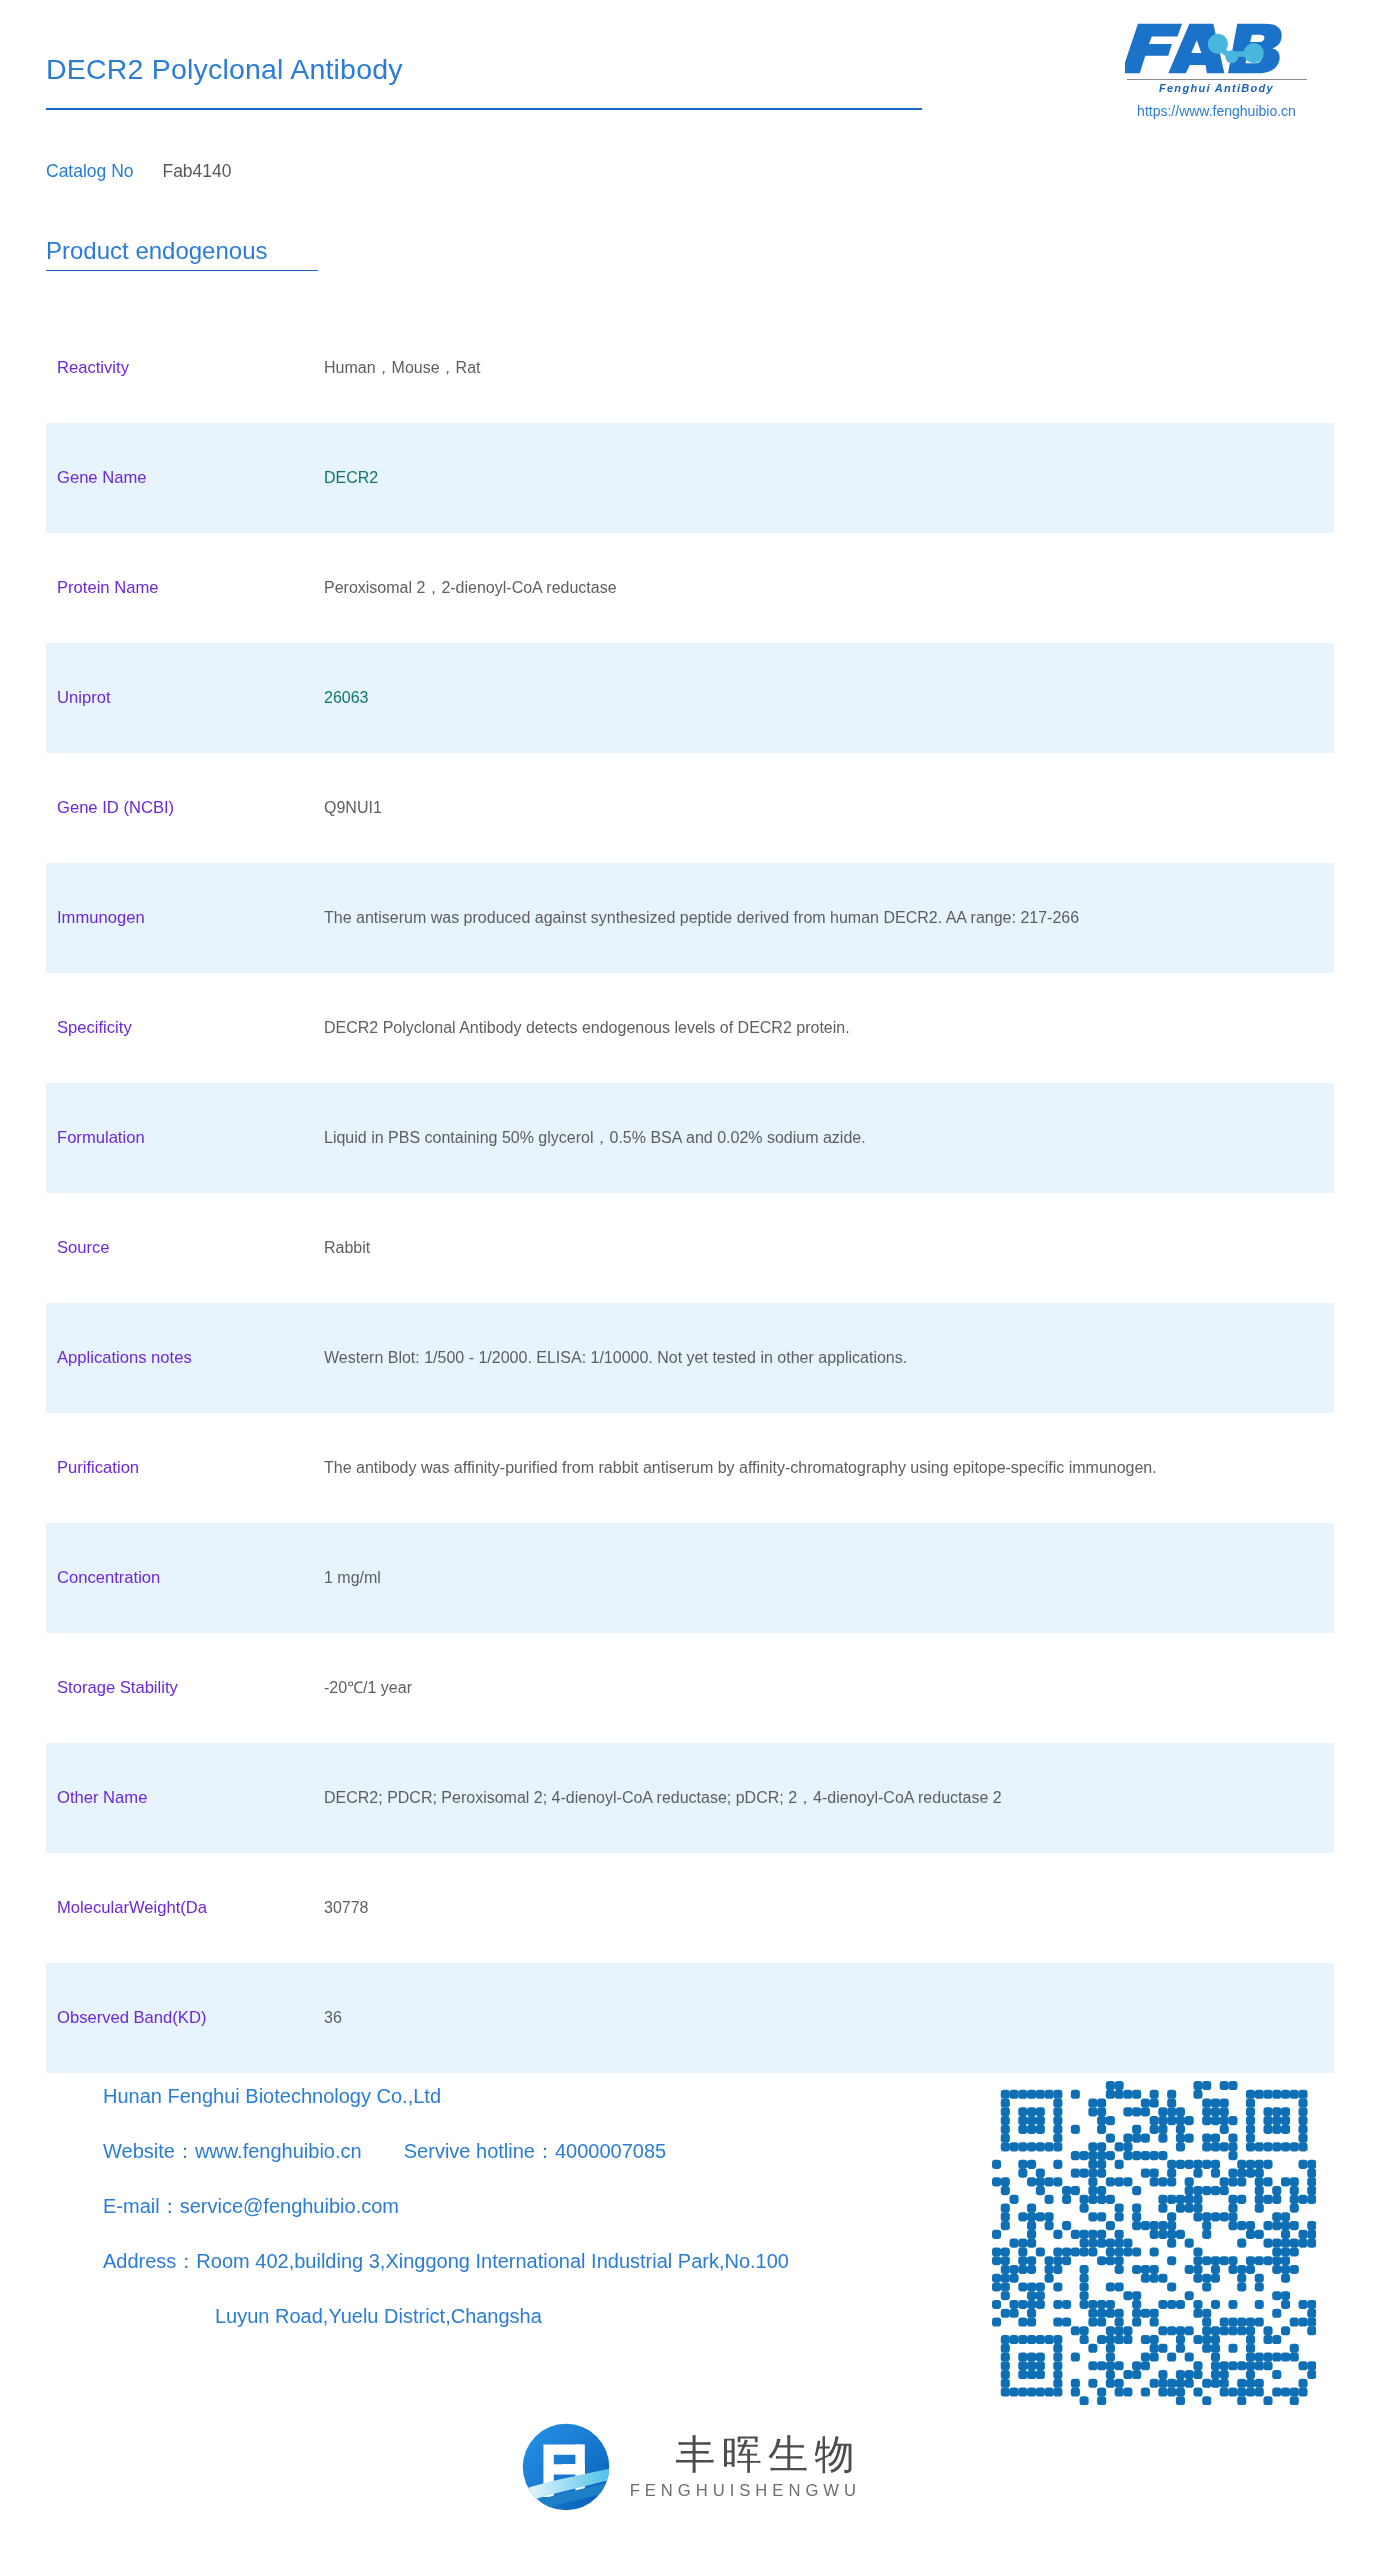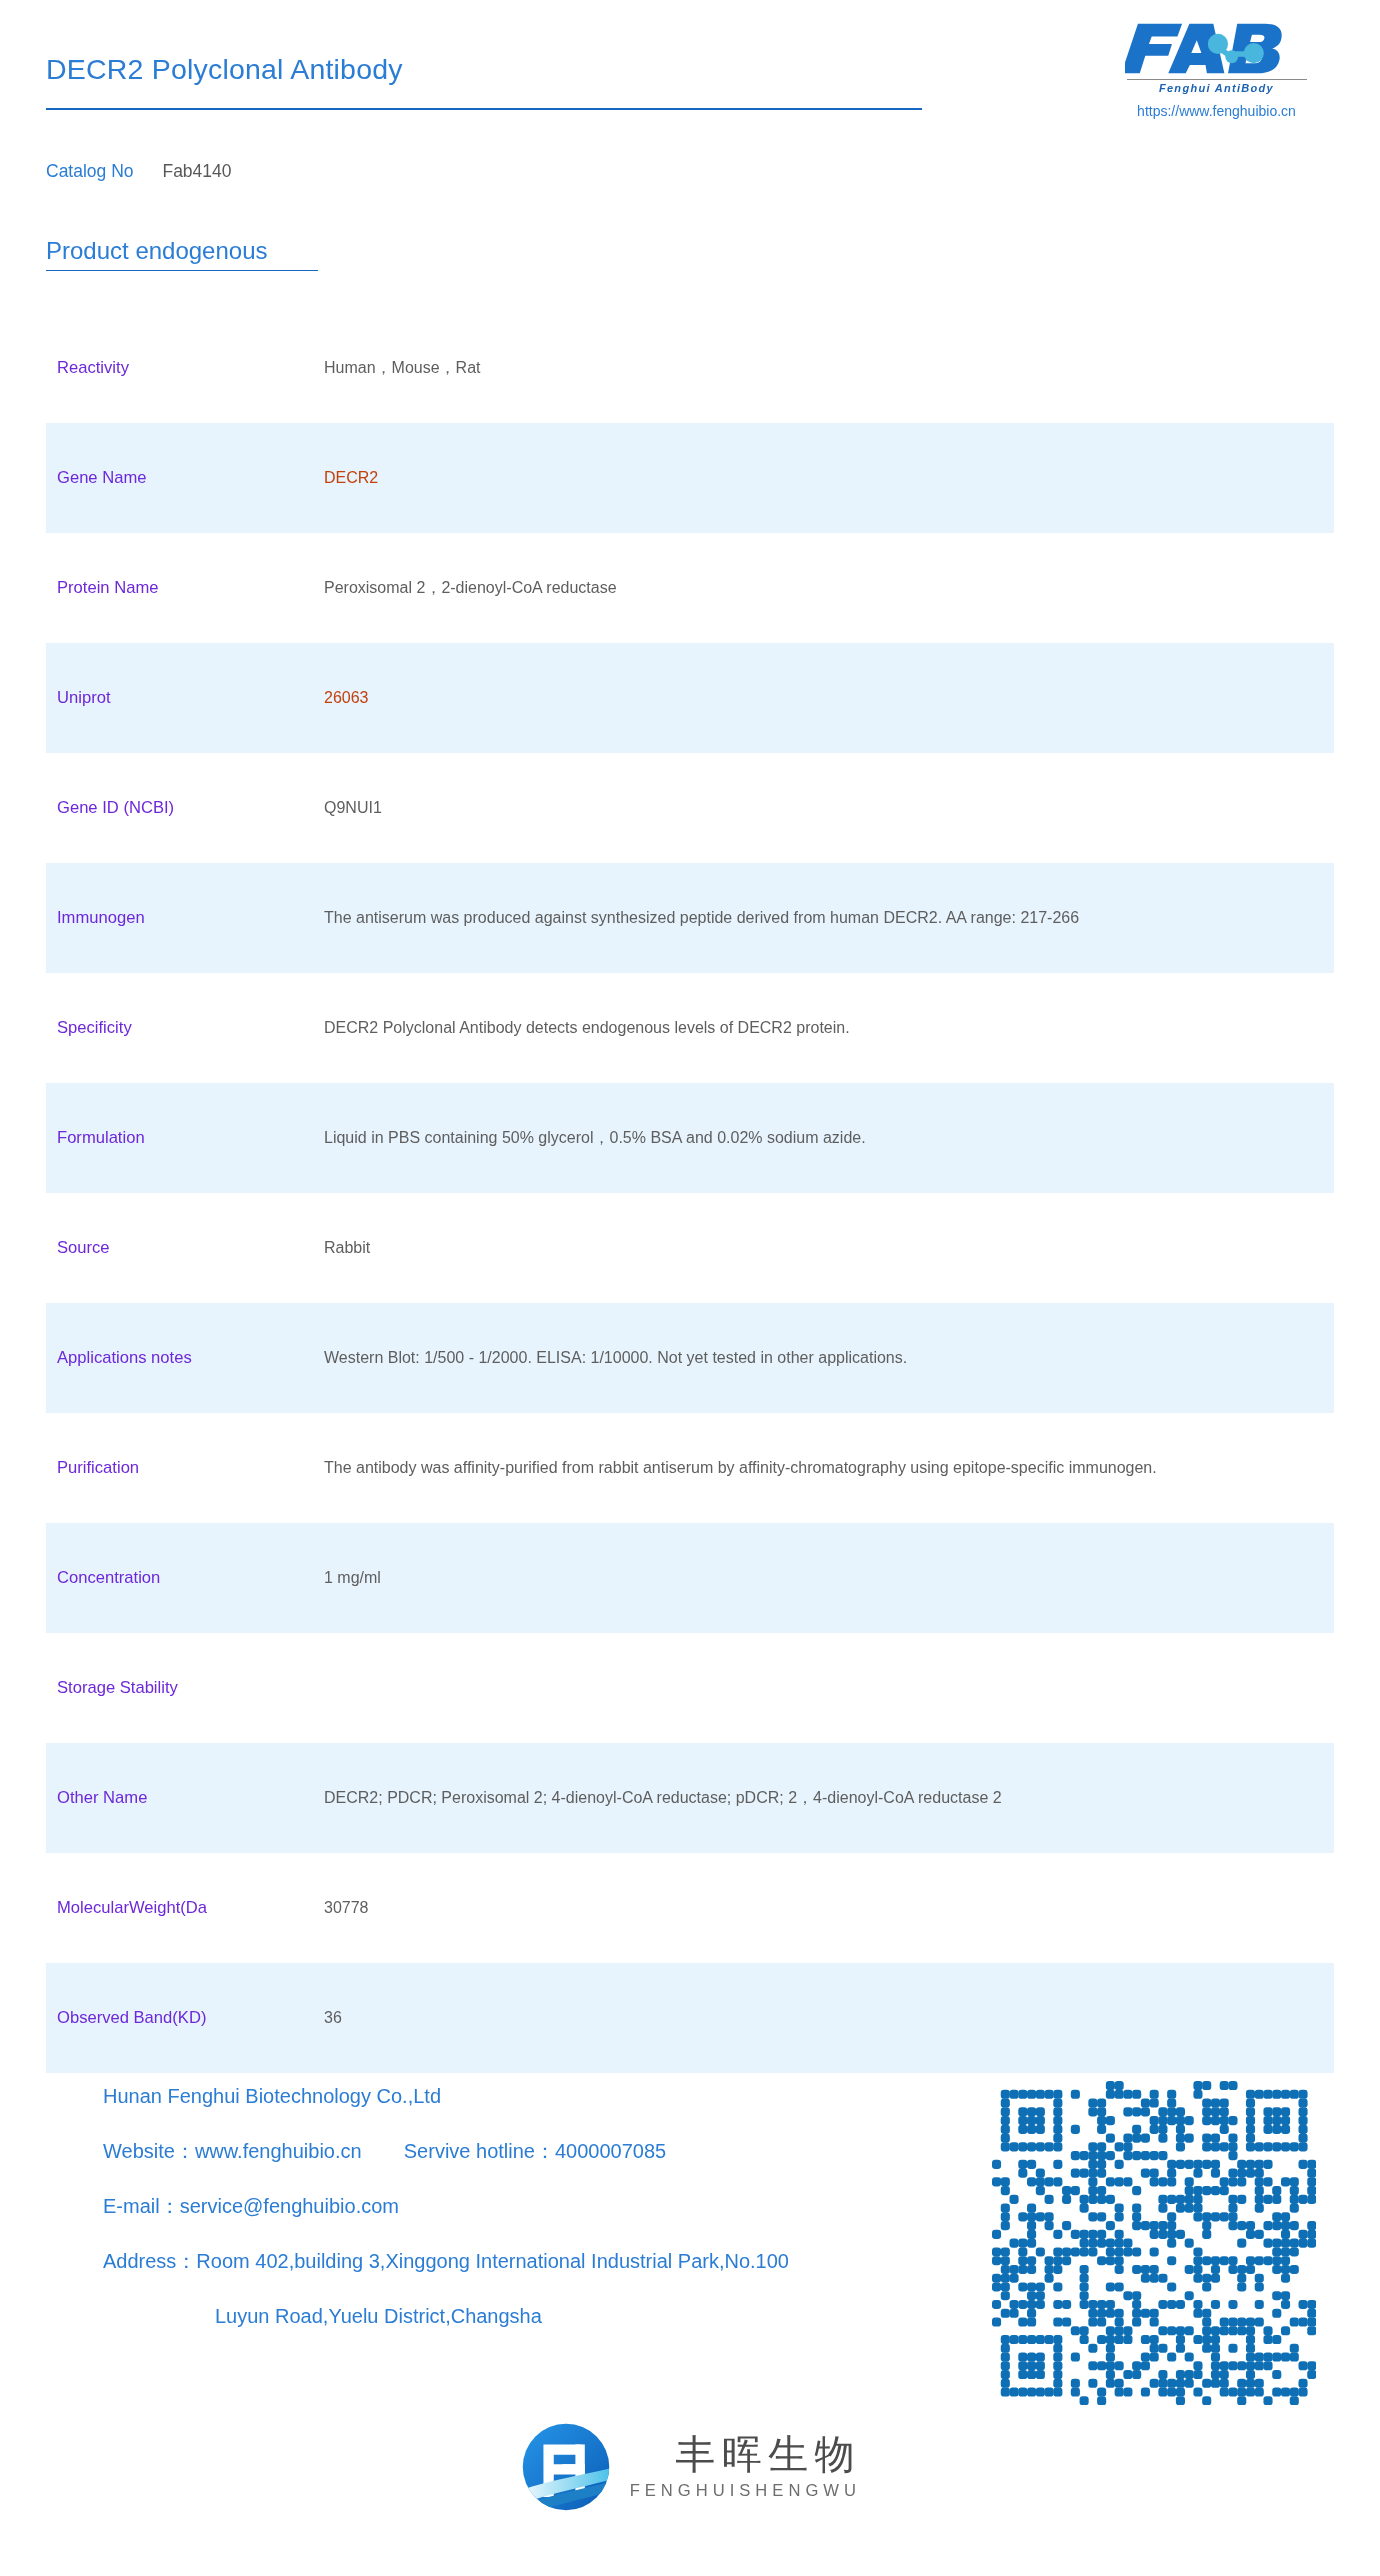--- a/index.html
+++ b/index.html
@@ -103,21 +103,21 @@
     line-height: 1.45;
     padding-right: 11px;
   }
   .info-value {
     flex: 1 1 auto;
     font-size: 16px;
     color: #5e5e5e;
     line-height: 1.75;
     padding-right: 28px;
   }
-  .info-value.accent { color: #c2410c; }
+  .info-value.accent { color: #0f766e; }
 
   
   .footer {
     position: absolute;
     left: 0; top: 2065px;
     width: 1380px;
     height: 511px;
   }
   .footer-text {
     position: absolute;
@@ -255,20 +255,21 @@
     <div class="info-row">
       <div class="info-label">Purification</div>
       <div class="info-value">The antibody was affinity-purified from rabbit antiserum by affinity-chromatography using epitope-specific immunogen.</div>
     </div>
     <div class="info-row zebra">
       <div class="info-label">Concentration</div>
       <div class="info-value">1 mg/ml</div>
     </div>
     <div class="info-row">
       <div class="info-label">Storage Stability</div>
+      <div class="info-value">-20℃/1 year</div>
     </div>
     <div class="info-row zebra">
       <div class="info-label">Other Name</div>
       <div class="info-value">DECR2; PDCR; Peroxisomal 2; 4-dienoyl-CoA reductase; pDCR; 2，4-dienoyl-CoA reductase 2</div>
     </div>
     <div class="info-row">
       <div class="info-label">MolecularWeight(Da</div>
       <div class="info-value">30778</div>
     </div>
     <div class="info-row zebra">

